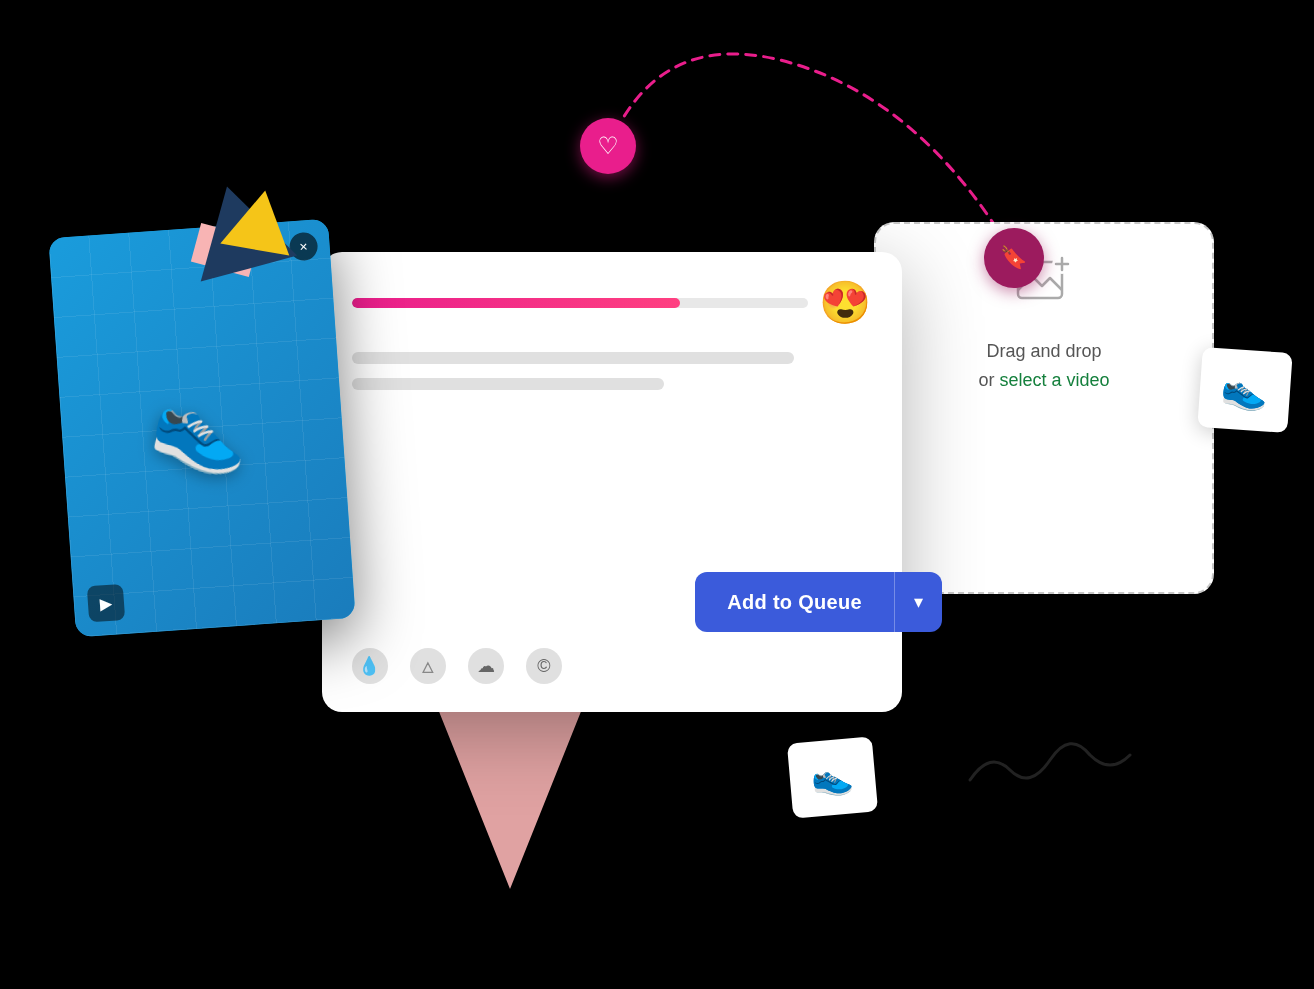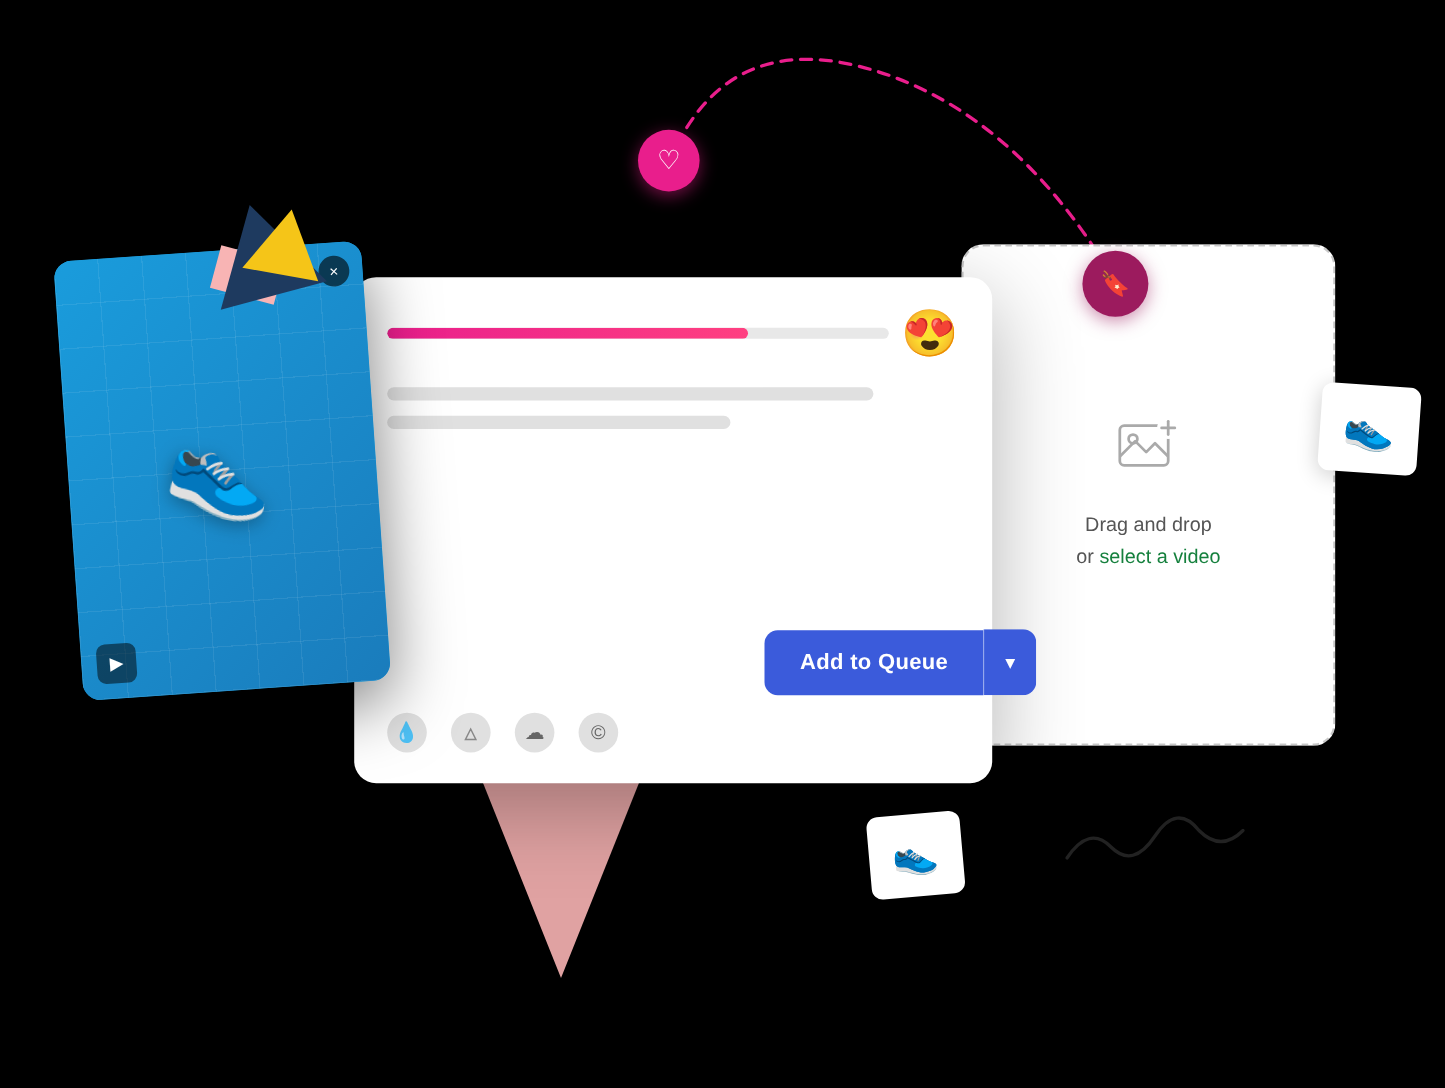--- a/index.html
+++ b/index.html
@@ -217,21 +217,20 @@
 
     .text-line.long { width: 85%; }
     .text-line.medium { width: 60%; }
 
     
     .btn-area {
       position: absolute;
       bottom: 80px;
       right: -40px;
       display: flex;
-      align-items: center;
       gap: 0;
     }
 
     .add-queue-btn {
       background: #3b5bdb;
       color: white;
       font-size: 20px;
       font-weight: 600;
       padding: 18px 32px;
       border-radius: 12px 0 0 12px;
@@ -276,30 +275,30 @@
       font-size: 18px;
       color: #666;
     }
 
     
     .upload-panel {
       position: absolute;
       top: 222px;
       left: 874px;
       width: 340px;
-      height: 456px;
+      height: 372px;
       background: #fff;
       border-radius: 20px;
       border: 2px dashed #c8c8c8;
       box-shadow: 0 20px 60px rgba(0,0,0,0.2);
       z-index: 6;
       display: flex;
       flex-direction: column;
       align-items: center;
-      justify-content: center;
+      justify-content: flex-start;
       padding: 30px;
       text-align: center;
     }
 
     .upload-icon {
       font-size: 48px;
       margin-bottom: 20px;
       color: #aaa;
     }
 

